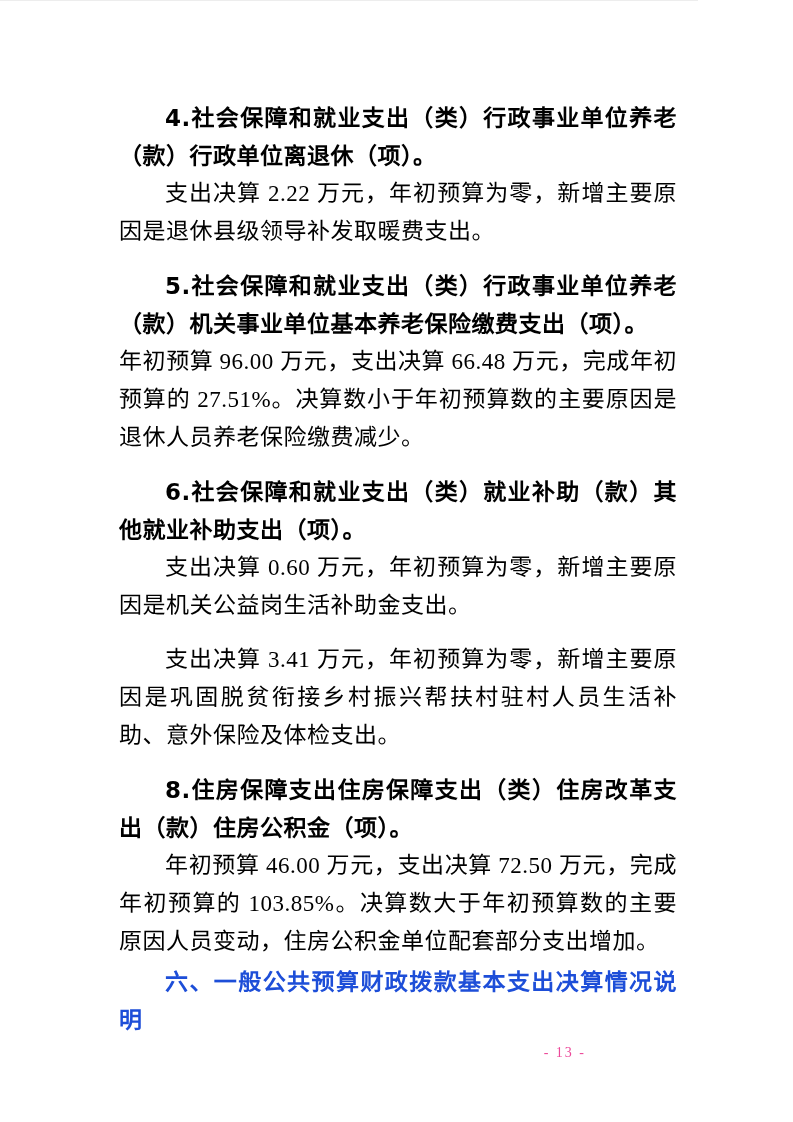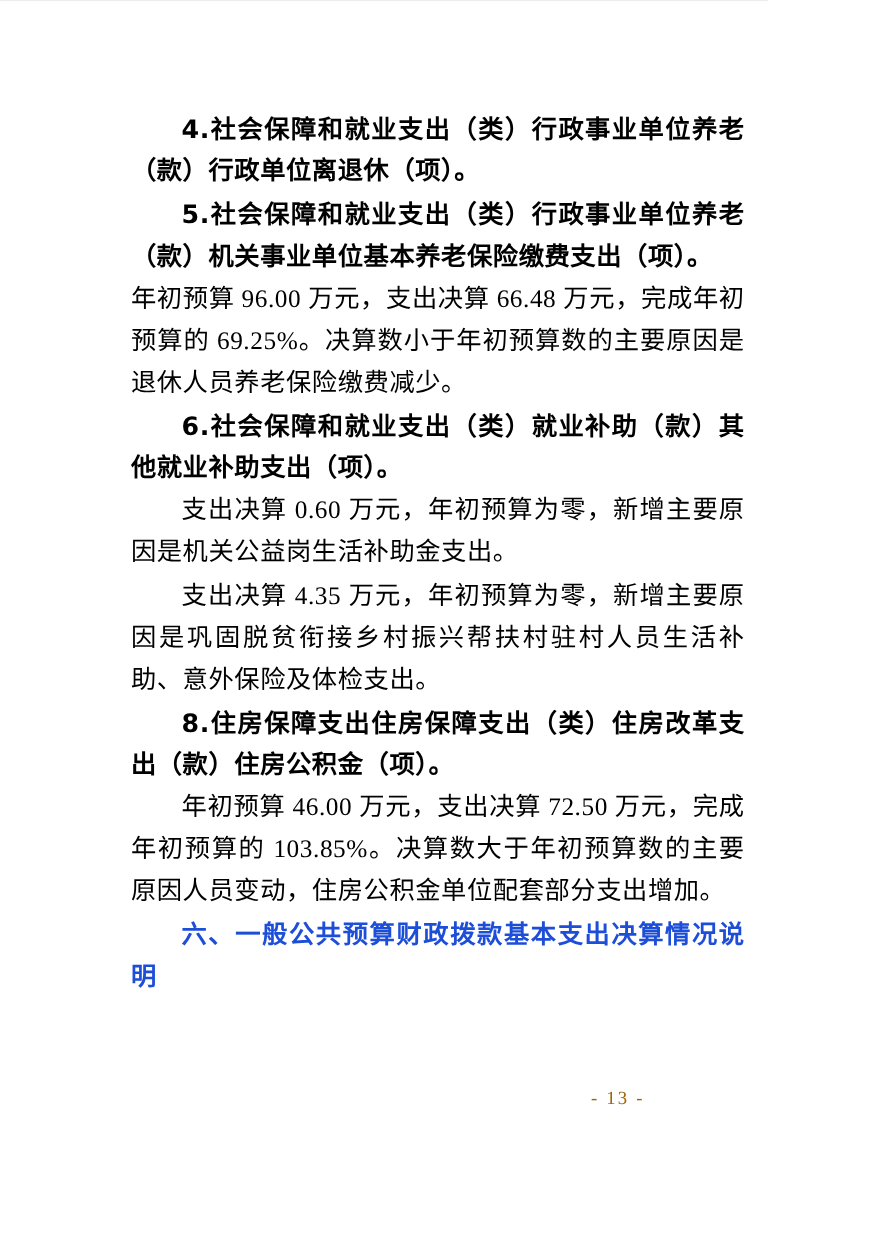--- a/index.html
+++ b/index.html
@@ -41,65 +41,66 @@
     font-weight: 400;
     font-size: 23px;
     line-height: 38px;
     color: #000000;
     text-indent: 2em;
   }
   .section-body.no-indent {
     text-indent: 0;
   }
   .section + .section {
-    margin-top: 2px;
+    margin-top: 16px;
   }
   .closing-heading {
     font-family: "DejaVu Sans", "Liberation Sans", sans-serif;
     font-weight: 700;
     font-size: 23px;
     line-height: 38px;
     color: #1d4ed8;
     text-indent: 2em;
     margin-top: 2px !important;
   }
   .page-number {
     position: absolute;
-    top: 988px;
+    top: 1042px;
     right: 112px;
     font-family: "Liberation Serif", "DejaVu Serif", serif;
-    font-size: 17px;
+    font-size: 14px;
     line-height: 20px;
-    color: #a16207;
+    color: #ec4899;
     letter-spacing: 2px;
   }
 </style>
 </head>
 <body>
 
 <div class="page">
 
   <div class="content">
 
     <div class="section">
       <p class="section-heading">4.社会保障和就业支出（类）行政事业单位养老（款）行政单位离退休（项）。</p>
+      <p class="section-body">支出决算 2.22 万元，年初预算为零，新增主要原因是退休县级领导补发取暖费支出。</p>
     </div>
 
     <div class="section">
       <p class="section-heading">5.社会保障和就业支出（类）行政事业单位养老（款）机关事业单位基本养老保险缴费支出（项）。</p>
-      <p class="section-body no-indent">年初预算 96.00 万元，支出决算 66.48 万元，完成年初预算的 69.25%。决算数小于年初预算数的主要原因是退休人员养老保险缴费减少。</p>
+      <p class="section-body no-indent">年初预算 96.00 万元，支出决算 66.48 万元，完成年初预算的 27.51%。决算数小于年初预算数的主要原因是退休人员养老保险缴费减少。</p>
     </div>
 
     <div class="section">
       <p class="section-heading">6.社会保障和就业支出（类）就业补助（款）其他就业补助支出（项）。</p>
       <p class="section-body">支出决算 0.60 万元，年初预算为零，新增主要原因是机关公益岗生活补助金支出。</p>
     </div>
 
     <div class="section">
-      <p class="section-body">支出决算 4.35 万元，年初预算为零，新增主要原因是巩固脱贫衔接乡村振兴帮扶村驻村人员生活补助、意外保险及体检支出。</p>
+      <p class="section-body">支出决算 3.41 万元，年初预算为零，新增主要原因是巩固脱贫衔接乡村振兴帮扶村驻村人员生活补助、意外保险及体检支出。</p>
     </div>
 
     <div class="section">
       <p class="section-heading">8.住房保障支出住房保障支出（类）住房改革支出（款）住房公积金（项）。</p>
       <p class="section-body">年初预算 46.00 万元，支出决算 72.50 万元，完成年初预算的 103.85%。决算数大于年初预算数的主要原因人员变动，住房公积金单位配套部分支出增加。</p>
     </div>
 
     <p class="closing-heading">六、一般公共预算财政拨款基本支出决算情况说明</p>
 
   </div>

